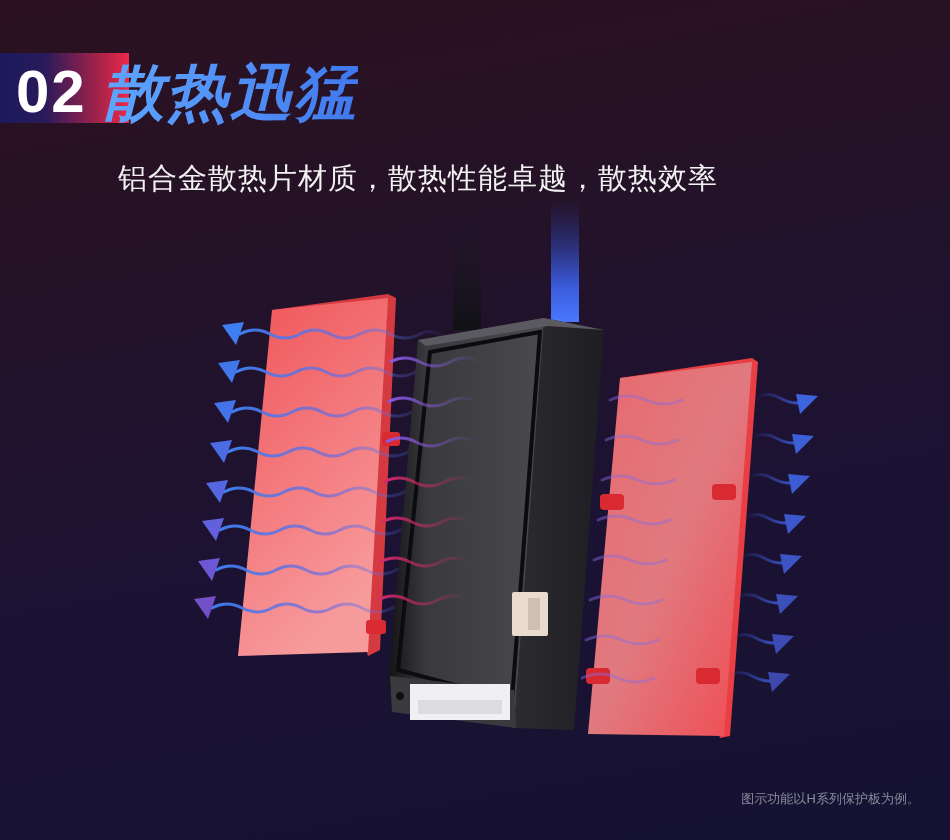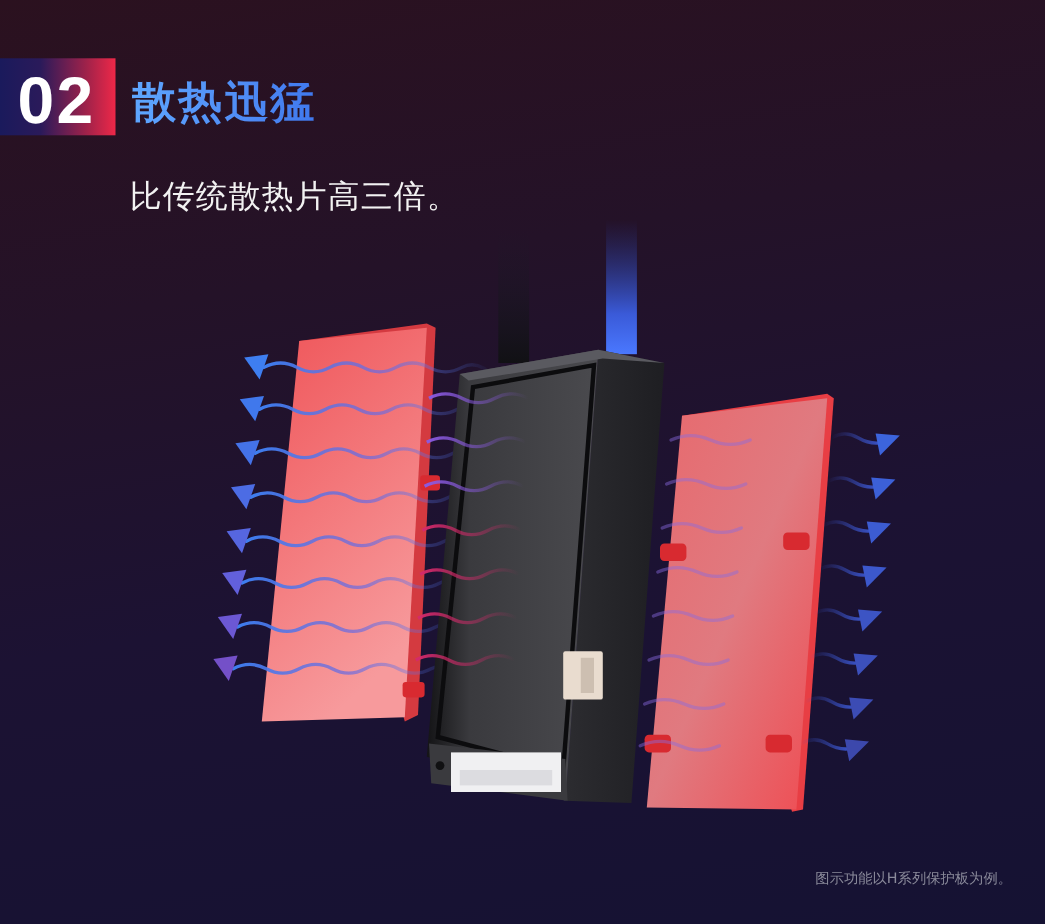--- a/index.html
+++ b/index.html
@@ -4,52 +4,53 @@
 <style>
   html, body { margin: 0; padding: 0; }
   body {
     width: 950px; height: 840px; overflow: hidden; position: relative;
     background: linear-gradient(170deg, #2b111f 0%, #241228 30%, #1c1233 60%, #151233 100%);
     font-family: "DejaVu Sans", "Liberation Sans", sans-serif;
   }
   .badge {
     position: absolute; left: 0; top: 53px; width: 105px; height: 70px;
     background: linear-gradient(90deg, #1a1a5c 0%, #2a1a5a 35%, #a0224a 75%, #ee2848 100%);
+    padding-left: 24px;
   }
   .badge-num {
     position: absolute; left: 16px; top: 2px; font-size: 60px; font-weight: bold;
     color: #ffffff; letter-spacing: 2px; line-height: 74px;
     font-family: "Liberation Sans", "DejaVu Sans", sans-serif;
   }
   .title {
-    position: absolute; left: 120px; top: 56px; font-size: 40px; font-weight: bold;
+    position: absolute; left: 102px; top: 56px; font-size: 62px; font-weight: bold;
     line-height: 74px; letter-spacing: 2px;
     background: linear-gradient(90deg, #5ea6ff 0%, #4f8cf5 60%, #3f78ee 100%);
-    -webkit-background-clip: text; background-clip: text; color: transparent;
+    -webkit-background-clip: text; background-clip: text; color: transparent; font-style: italic;
   }
   .desc {
     position: absolute; left: 118px; top: 155px; width: 640px;
     font-size: 29px; line-height: 46px; color: #f2f2f2; letter-spacing: 1px;
   }
   .desc div { white-space: nowrap; }
   .footnote {
     position: absolute; right: 30px; top: 790px; font-size: 13px; color: #8a8a9a; text-align: right;
   }
   .scene { position: absolute; left: 0; top: 0; width: 950px; height: 840px; }
 </style>
 </head>
 <body>
 
 <div class="badge">
   <span class="badge-num">02</span>
 </div>
 <div class="title">散热迅猛</div>
 
 <div class="desc">
-  <div>比传统散热片高三倍。</div>
+  <div>铝合金散热片材质，散热性能卓越，散热效率</div>
 </div>
 
 <svg class="scene" viewBox="0 0 950 840" xmlns="http://www.w3.org/2000/svg">
   <defs>
     <linearGradient id="leftPlate" x1="0" y1="0" x2="0.4" y2="1">
       <stop offset="0" stop-color="#ef5458"></stop>
       <stop offset="1" stop-color="#f79a9c"></stop>
     </linearGradient>
     <linearGradient id="rightPlate" x1="0" y1="0" x2="1" y2="1">
       <stop offset="0" stop-color="#e8686c"></stop>

